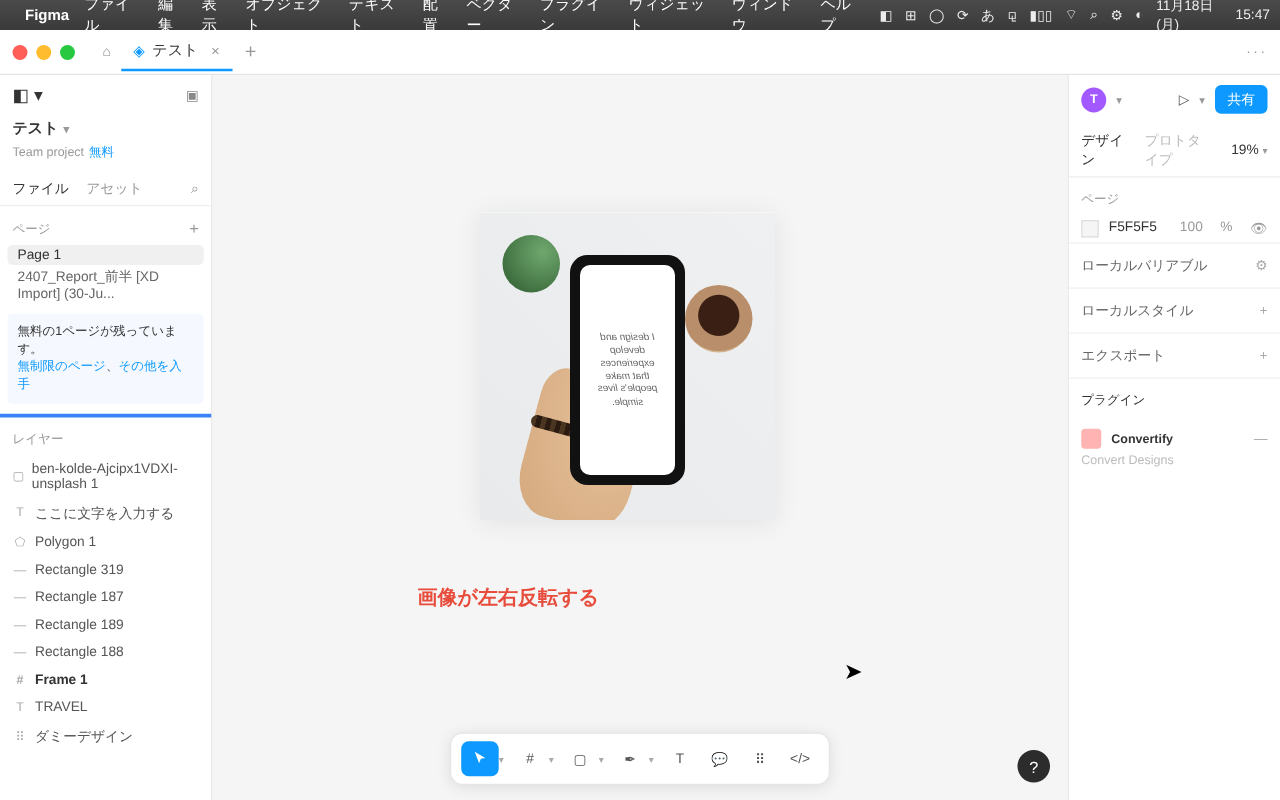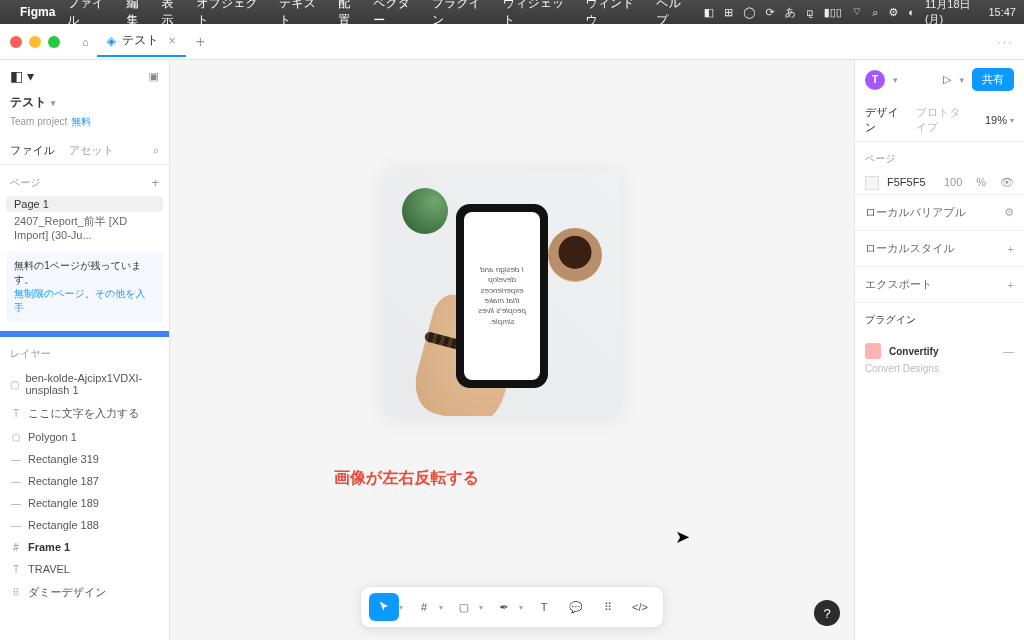--- a/index.html
+++ b/index.html
@@ -158,21 +158,21 @@
     <div class="lp-section">
         <span>ページ</span>
         <span class="plus">+</span>
       </div>
     <div class="page-item active">Page 1</div>
     <div class="page-item sub">2407_Report_前半  [XD Import] (30-Ju...</div>
     <div class="notice">
       <div>無料の1ページが残っています。</div>
       <div><a>無制限のページ</a><span>、</span><a>その他を入手</a></div>
     </div>
-    <div class="lp-section" style="border-top:6px solid #3b82f6">
+    <div class="lp-section" style="border-top:3px solid #3b82f6">
         <span>レイヤー</span>
       </div>
     <div class="layers" id="layers">
         <div class="layer">
           <span class="licon">▢</span>
           <span>ben-kolde-Ajcipx1VDXI-unsplash 1</span>
         </div>
         <div class="layer">
           <span class="licon">T</span>
           <span>ここに文字を入力する</span>

